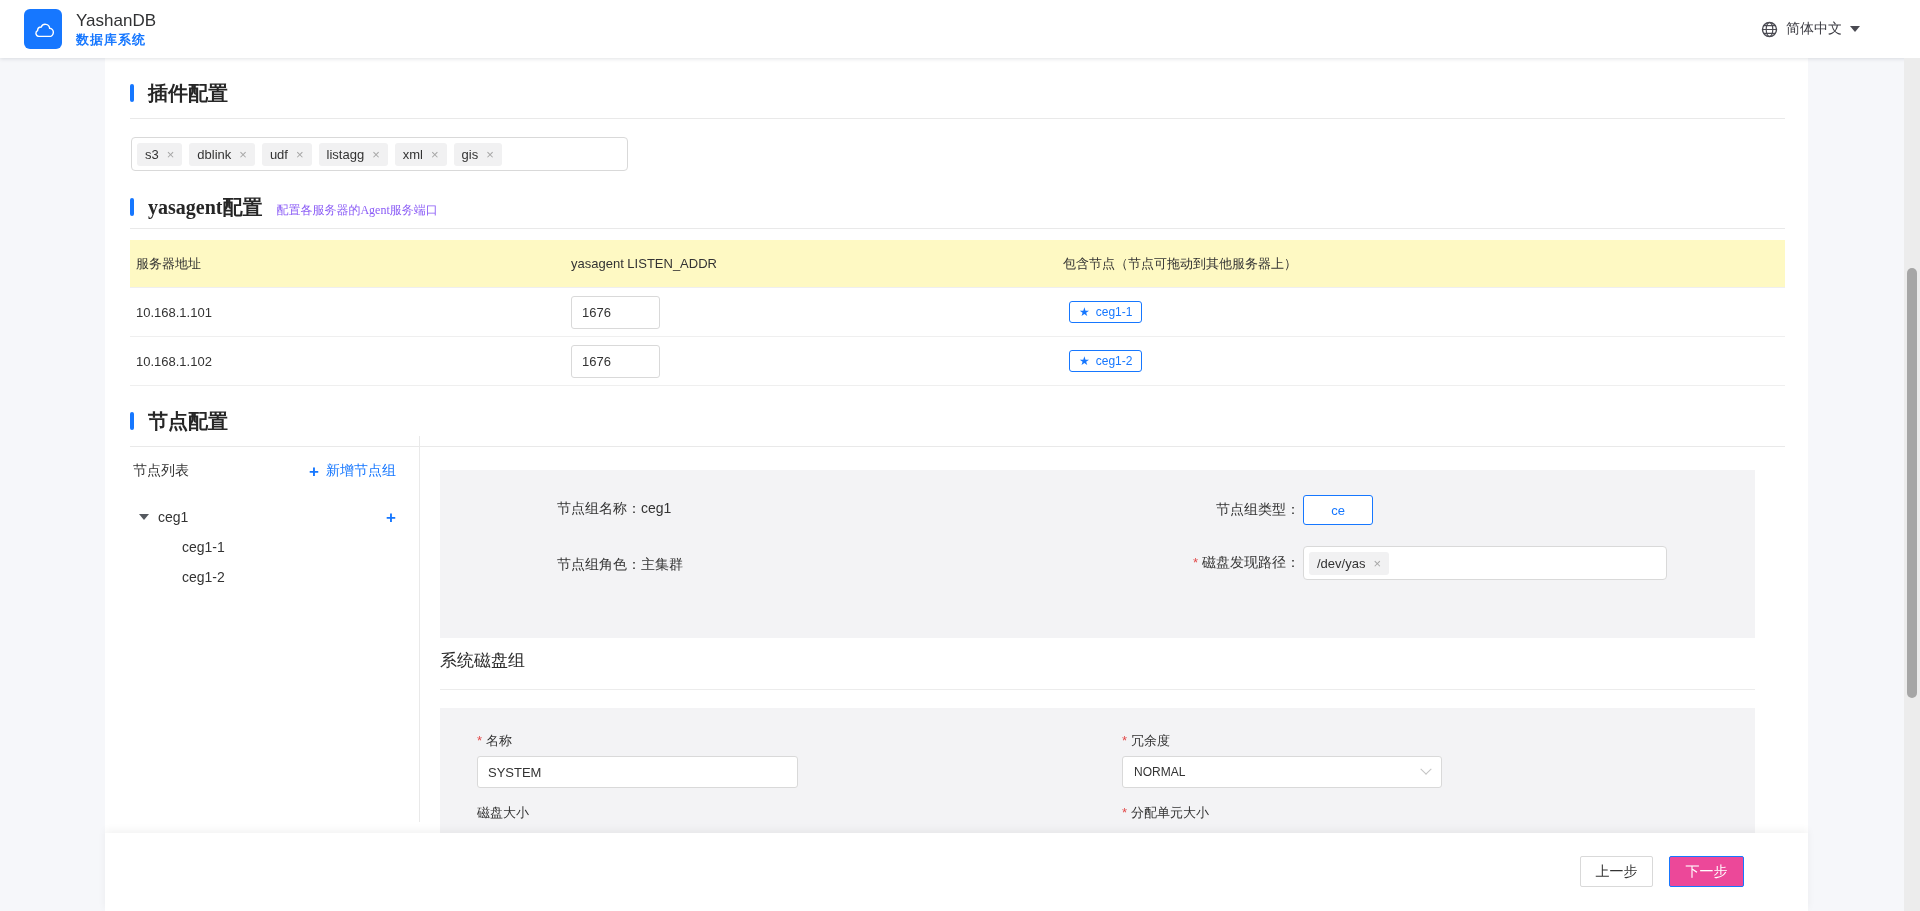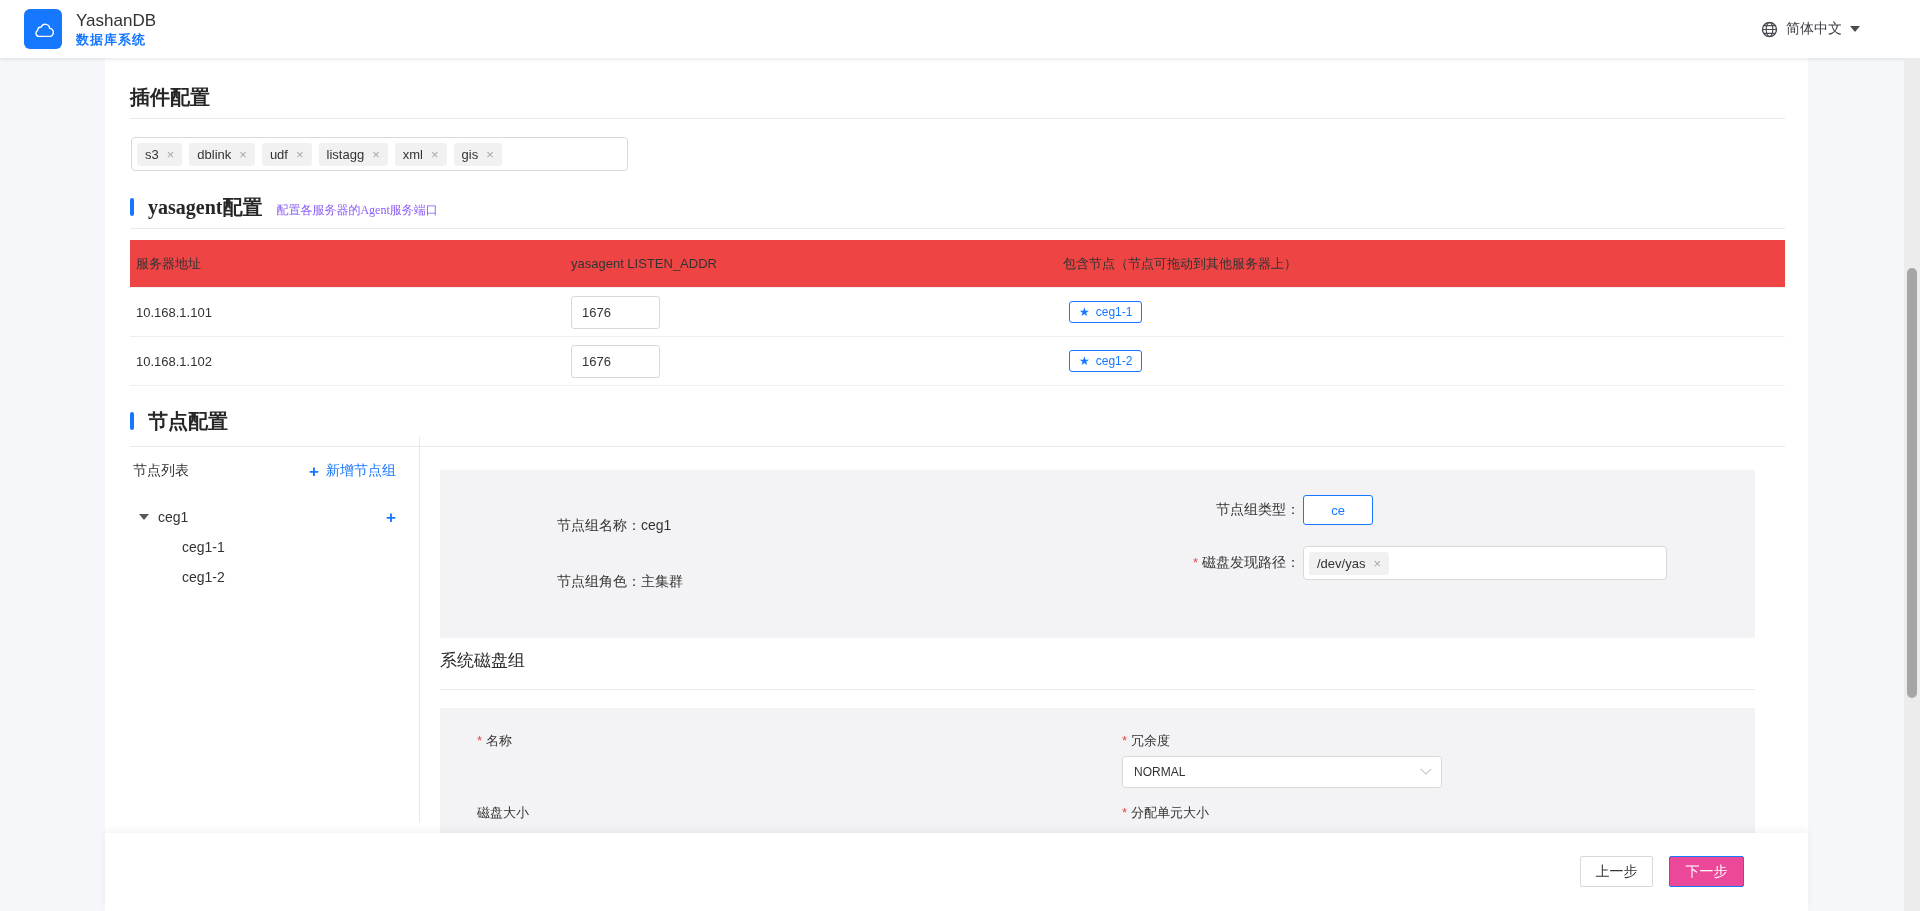--- a/index.html
+++ b/index.html
@@ -25,42 +25,42 @@
 
   
   .tags-box { position:absolute; left:26px; top:79px; width:497px; height:34px; border:1px solid #d9d9d9; border-radius:4px;
               background:#fff; display:flex; align-items:center; padding:0 5px; gap:7px; }
   .tag { background:#f1f1f2; border-radius:3px; padding:5px 8px; font-size:13px; color:#333; display:flex; align-items:center; gap:8px; line-height:1; }
   .tag .x { color:#a6a6a6; cursor:pointer; font-size:13px; }
 
   
   .table { position:absolute; left:25px; top:182px; width:1655px; font-size:13px; }
   .tr { display:flex; align-items:center; height:49px; border-bottom:1px solid #efefef; }
-  .tr.head { height:48px; background:#ef4444; color:#333; }
+  .tr.head { height:48px; background:#fef9c3; color:#333; }
   .td1 { width:441px; padding-left:6px; }
   .td2 { width:492px; }
   .td3 { flex:1; }
   .port-input { width:89px; height:33px; border:1px solid #d9d9d9; border-radius:3px; padding:0 10px; font-size:13px; color:#333; font-family:inherit; outline:none; }
   .node-tag { display:inline-flex; align-items:center; gap:6px; border:1px solid #1677ff; color:#1677ff; background:#fff;
               border-radius:3px; padding:4px 9px; font-size:12px; margin-left:6px; cursor:move; line-height:1; }
 
   
   .left-pane { position:absolute; left:25px; top:378px; width:290px; height:386px; border-right:1px solid #e9e9e9; }
   .lp-head { display:flex; justify-content:space-between; align-items:center; padding:26px 23px 0 3px; }
   .add-link { color:#1677ff; cursor:pointer; display:flex; align-items:center; gap:7px; }
   .plus { color:#1677ff; font-size:17px; font-weight:bold; line-height:1; cursor:pointer; }
   .tree { margin-top:22px; }
   .tree-row { display:flex; align-items:center; height:30px; padding:0 23px 0 9px; cursor:pointer; }
   .caret-down { width:0; height:0; border-left:5px solid transparent; border-right:5px solid transparent; border-top:6px solid #55595f; margin-right:9px; }
   .tree-plus { margin-left:auto; }
   .tree-child { height:30px; display:flex; align-items:center; padding-left:52px; cursor:pointer; }
 
   .right-pane { position:absolute; left:315px; top:389px; width:1388px; height:386px; }
   .gray-panel { position:absolute; left:20px; top:23px; width:1315px; height:168px; background:#f3f3f5; }
-  .gp-left { position:absolute; left:117px; font-size:14px; color:#333;margin-top:17px; }
+  .gp-left { position:absolute; left:117px; font-size:14px; color:#333; }
   .gp-right { position:absolute; left:640px; display:flex; align-items:center; }
   .gp-label { width:220px; text-align:right; font-size:14px; color:#333; }
   .required::before { content:"*"; color:#e24a4a; margin-right:4px; font-size:13px; }
   .ce-btn { width:70px; height:30px; border:1px solid #1677ff; border-radius:3px; background:#fff; color:#1677ff;
             font-size:13px; display:flex; align-items:center; justify-content:center; margin-left:3px; cursor:pointer; }
   .path-input { width:364px; height:34px; border:1px solid #d9d9d9; border-radius:4px; background:#fff; display:flex;
                 align-items:center; padding:0 5px; margin-left:3px; }
 
   .sdg-title { position:absolute; left:20px; top:202px; font-size:17px; color:#2b2b2b; }
   .sdg-divider { position:absolute; left:20px; top:242px; width:1315px; height:1px; background:#ececec; }
@@ -103,21 +103,21 @@
       <ellipse cx="8" cy="8" rx="3.1" ry="6.6" fill="none" stroke="#4a4a52" stroke-width="1.1"></ellipse>
       <path d="M1.4 8h13.2M2.3 4.4h11.4M2.3 11.6h11.4" stroke="#4a4a52" stroke-width="1.1" fill="none"></path>
     </svg>
     <span>简体中文</span>
     <span class="caret-solid"></span>
   </div>
 </div>
 
 <div class="card">
 
-  <div class="sec-title" style="top:12px;flex-direction:column;">
+  <div class="sec-title" style="top:22px;">
     <span class="sec-bar"></span>
     <span class="sec-text">插件配置</span>
   </div>
   <div class="divider" style="top:60px;"></div>
   <div class="tags-box">
       <span class="tag">
         <span>s3</span>
         <span class="x">×</span>
       </span>
       <span class="tag">
@@ -223,20 +223,21 @@
           </span>
         </span>
       </div>
     </div>
 
     <div class="sdg-title">系统磁盘组</div>
     <div class="sdg-divider"></div>
 
     <div class="gray-form">
       <div class="form-label required" style="left:37px; top:24px;">名称</div>
+      <input class="text-input" style="left: 37px; top: 48px; width: 321px;" value="SYSTEM">
       <div class="form-label required" style="left:682px; top:24px;">冗余度</div>
       <div class="select" style="left:682px; top:48px; width:320px;">
         <span>NORMAL</span>
         <span class="chev"></span>
       </div>
       <div class="form-label" style="left:37px; top:96px;">磁盘大小</div>
       <div class="form-label required" style="left:682px; top:96px;">分配单元大小</div>
     </div>
   </div>
 </div>

